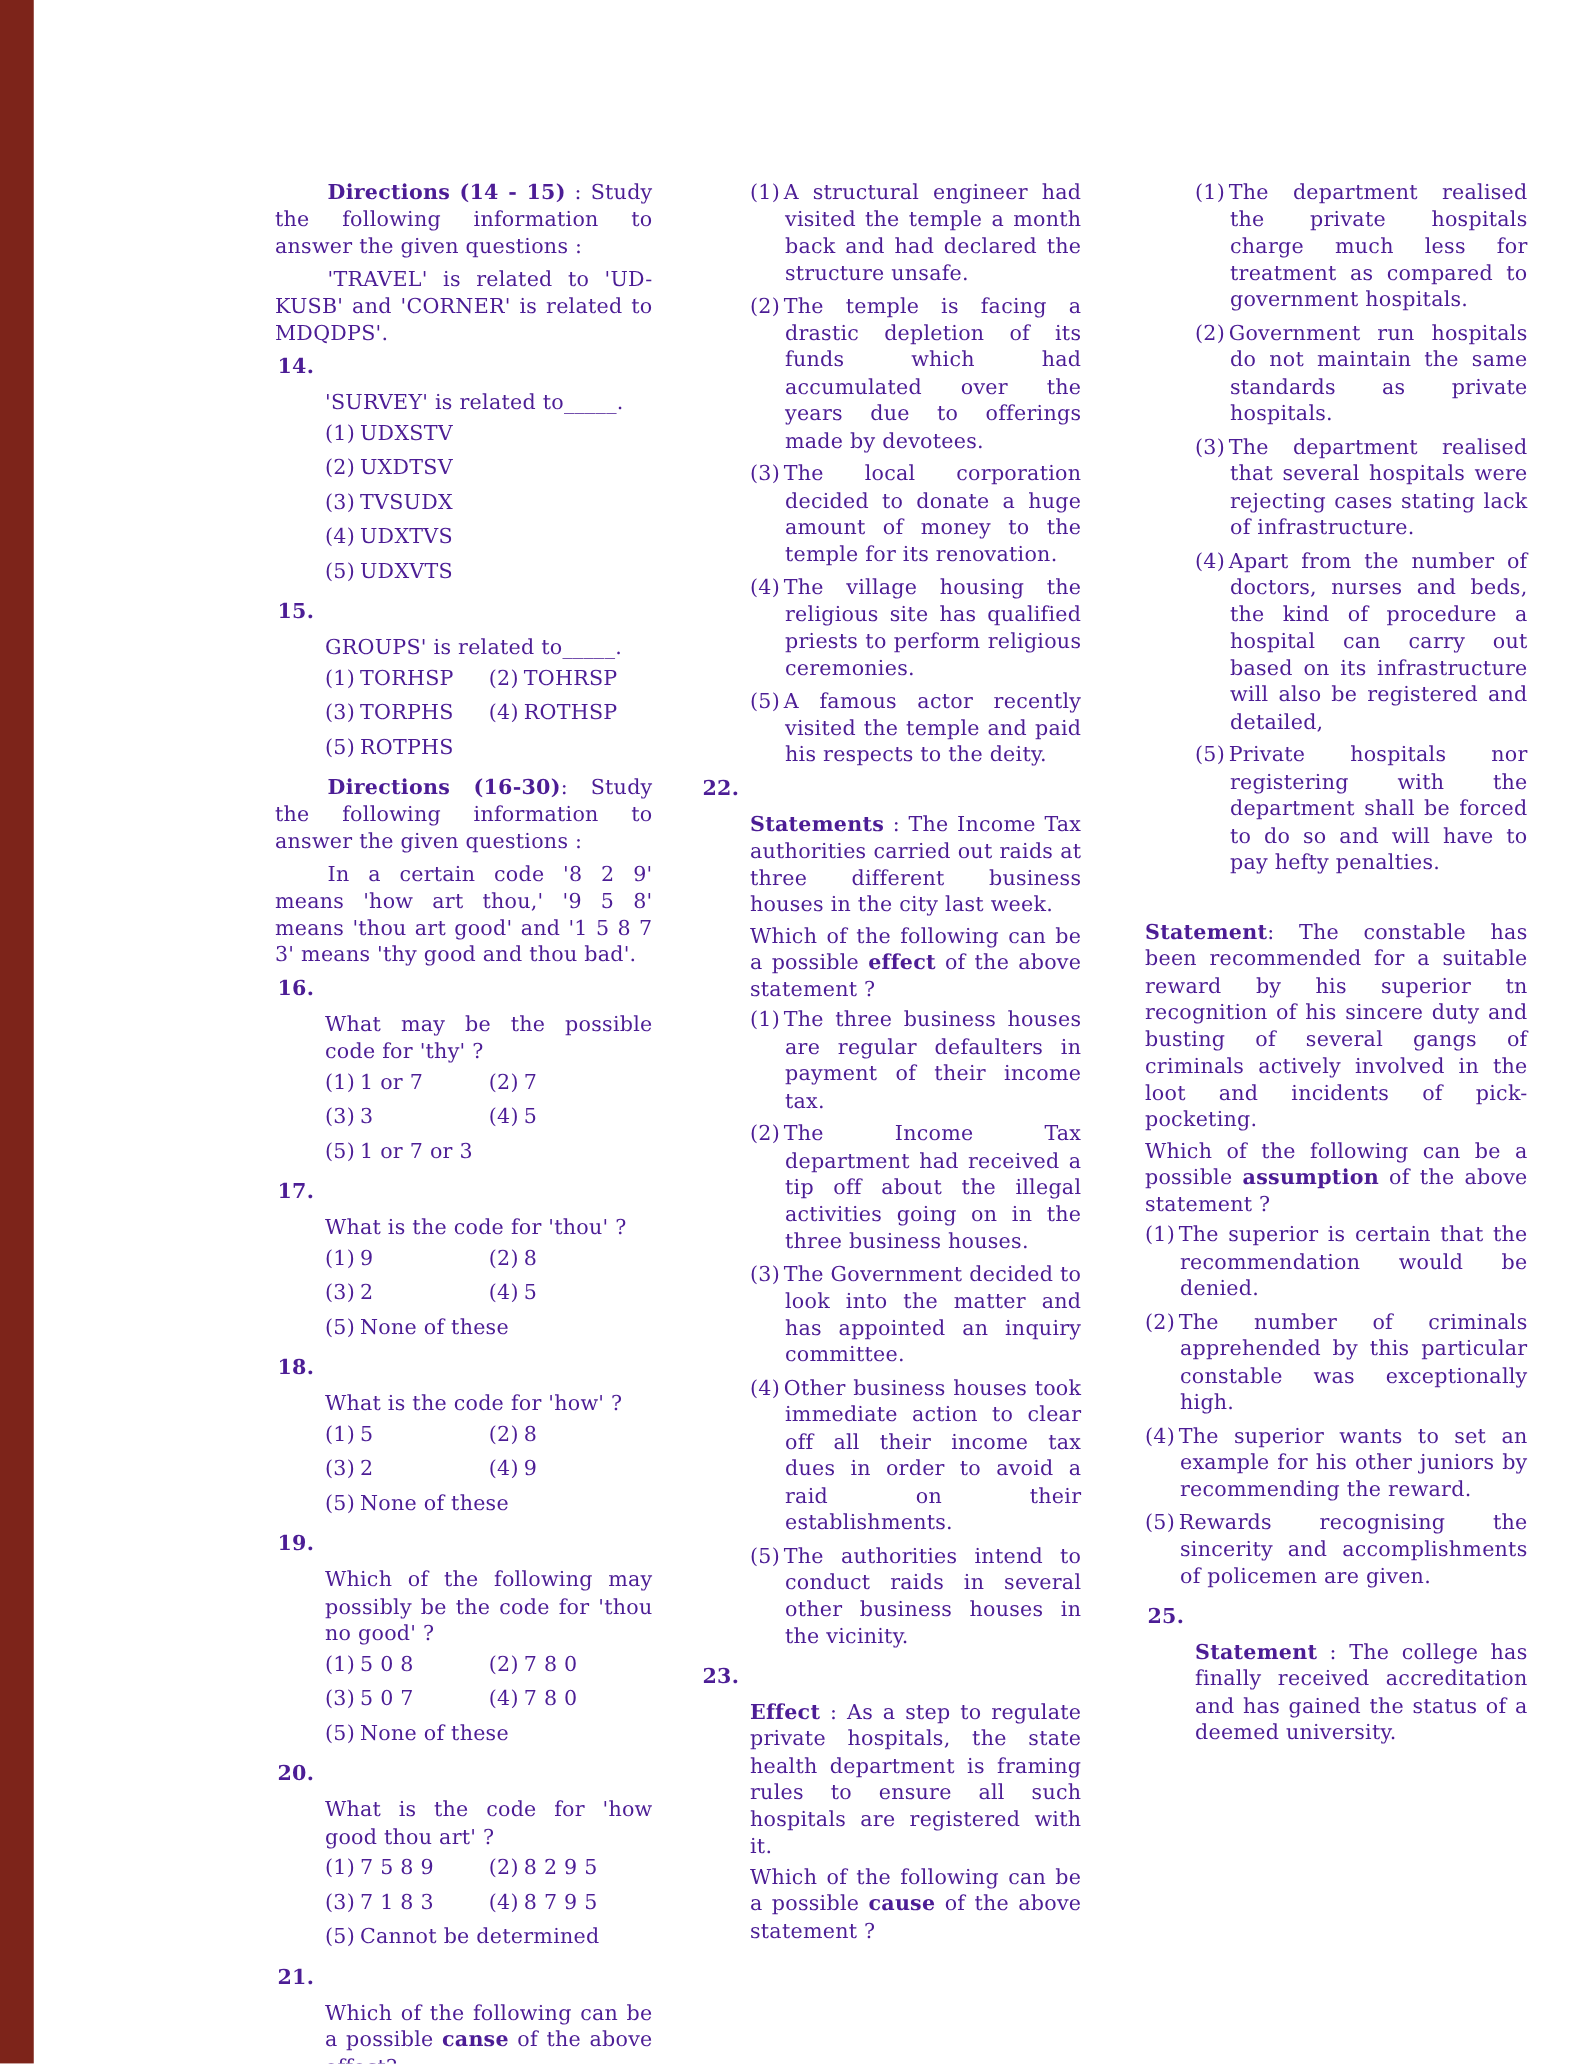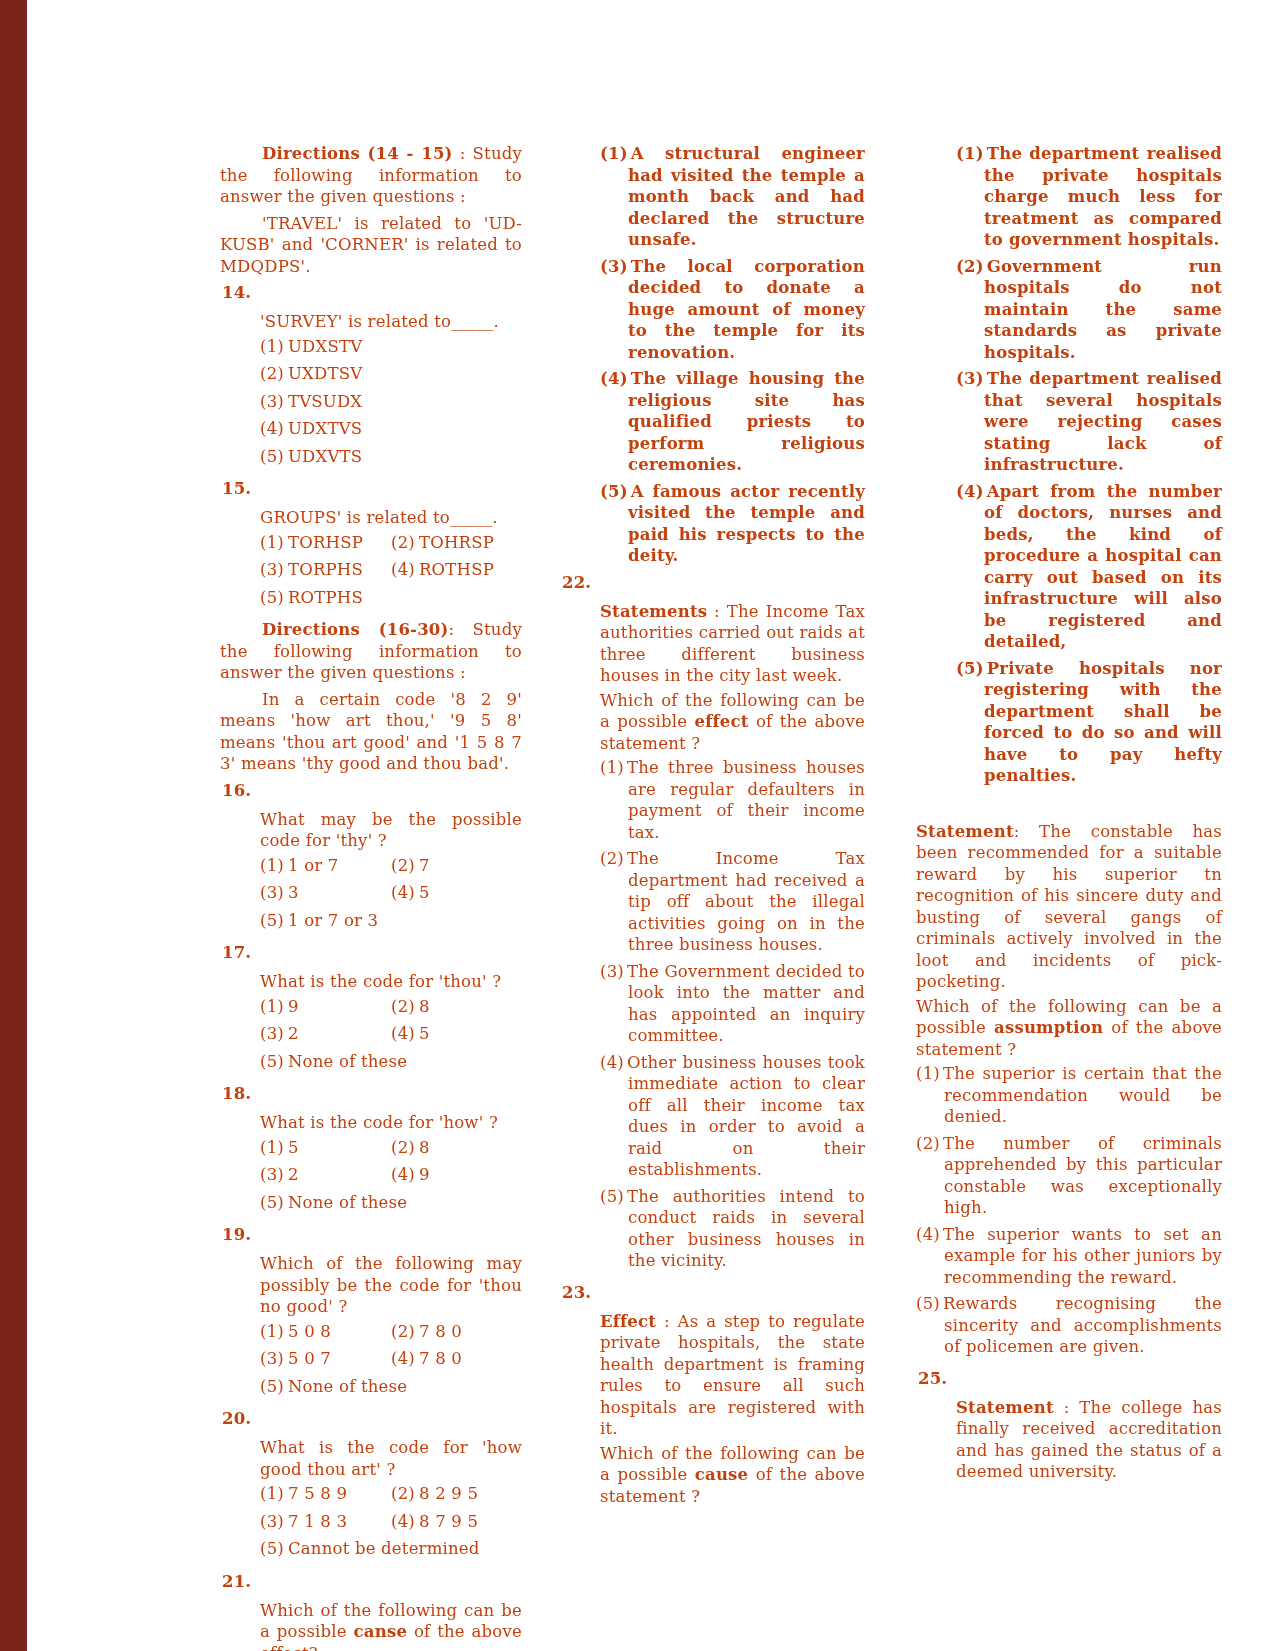--- a/index.html
+++ b/index.html
@@ -22,26 +22,26 @@
   .qnum { flex:0 0 40px; font-weight:bold; padding-left:2px; box-sizing:border-box; }
   .qbody { flex:1 1 auto; min-width:0;margin-top:29px; }
   .stem { text-align:justify; margin:0 0 3px 0; }
 
   .orow { display:flex; margin:0 0 6px 0; }
   .ocell { flex:1 1 50%; white-space:nowrap; overflow:hidden; }
   .olab { margin-right:4px; }
 
   .opt { text-align:justify; padding-left:28px; text-indent:-28px; margin:0 0 5px 0; }
   .opt .olab { margin-right:3px; }
-  .opts-cont { margin-left:40px;font-weight:bold; }
+  .opts-cont { margin-left:40px; }
 </style>
 </head>
 <body>
 
-<div class="page" style="color: #c2410c;">
+<div class="page" style="color: #4c1d95;">
   <div class="spine" style="background: rgb(125, 36, 26);"></div>
   <div class="col" id="col-0">
       <div class="para lead"><span class="b">Directions (14 - 15)</span><span> : Study the following information to answer the given questions :</span></div>
       <div class="para lead"><span>'TRAVEL' is related to 'UD-KUSB' and 'CORNER' is related to MDQDPS'.</span></div>
       <div class="q">
         <div class="qnum">14.</div>
         <div class="qbody">
           <div class="stem"><span>'SURVEY' is related to_____.</span></div>
           <div class="orow">
             <span class="ocell"><span class="olab">(1)</span><span>UDXSTV</span></span>
@@ -168,20 +168,21 @@
         <div class="qnum">21.</div>
         <div class="qbody">
           <div class="stem"><span>Which of the following can be a possible </span><span class="b">canse</span><span> of the above effect?</span></div>
           <div class="stem"><span class="b">Effect</span><span> : The temple at the religious site wears a deserted look with the number of devotees trickling down.</span></div>
         </div>
       </div>
     </div>
   <div class="col" id="col-1">
       <div class="opts-cont">
         <div class="opt"><span class="olab">(1)</span><span>A structural engineer had visited the temple a month back and had declared the structure unsafe.</span></div>
+        <div class="opt"><span class="olab">(2)</span><span>The temple is facing a drastic depletion of its funds which had accumulated over the years due to offerings made by devotees.</span></div>
         <div class="opt"><span class="olab">(3)</span><span>The local corporation decided to donate a huge amount of money to the temple for its renovation.</span></div>
         <div class="opt"><span class="olab">(4)</span><span>The village housing the religious site has qualified priests to perform religious ceremonies.</span></div>
         <div class="opt"><span class="olab">(5)</span><span>A famous actor recently visited the temple and paid his respects to the deity.</span></div>
       </div>
       <div class="q">
         <div class="qnum">22.</div>
         <div class="qbody">
           <div class="stem"><span class="b">Statements</span><span> : The Income Tax authorities carried out raids at three different business houses in the city last week.</span></div>
           <div class="stem"><span>Which of the following can be a possible </span><span class="b">effect</span><span> of the above statement ?</span></div>
           <div class="opt"><span class="olab">(1)</span><span>The three business houses are regular defaulters in payment of their income tax.</span></div>

